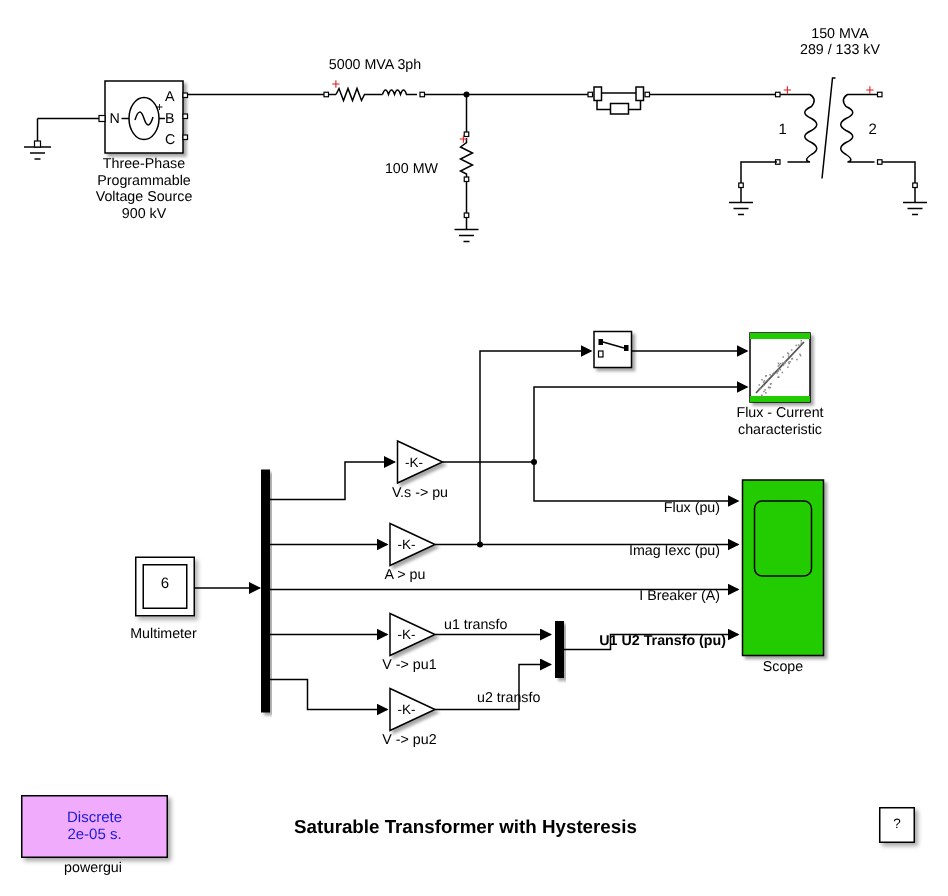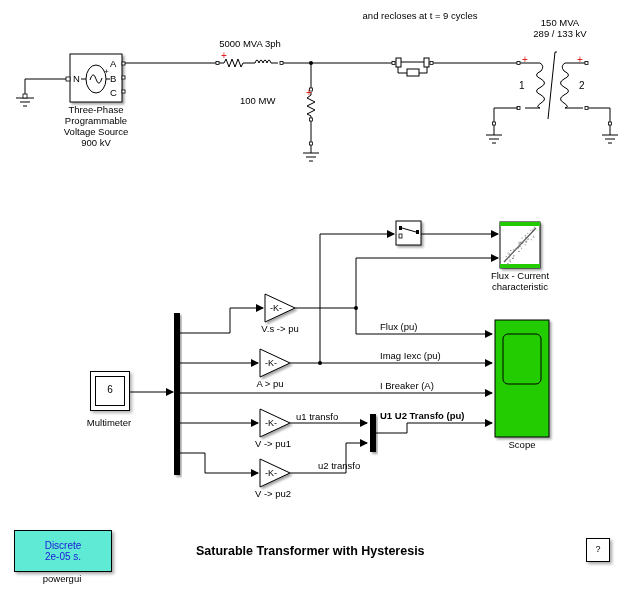--- a/index.html
+++ b/index.html
@@ -1,24 +1,24 @@
 <!DOCTYPE html>
 <html><head>
 <meta charset="utf-8">
 <style>
   html, body { margin:0; padding:0; background:#ffffff; }
   body { width:632px; height:597px; position:relative; overflow:hidden;
          font-family:"Liberation Sans", sans-serif; color:#000; }
   svg#diagram { position:absolute; left:0; top:0; }
   .lbl { position:absolute; font-size:9.5px; line-height:11px; text-align:center; white-space:nowrap; }
-  .lbl-r { text-align:left; }
+  .lbl-r { text-align:right;margin-top:12px; }
   .lbl-l { text-align:left; }
   .title { position:absolute; left:196px; top:544px; font-size:12.5px; font-weight:bold; white-space:nowrap; }
   .pgui { position:absolute; left:14px; top:530px; width:96px; height:40px; border:1px solid #000;
-          box-shadow:2px 2px 3px rgba(0,0,0,0.35); background:#5eead4; color:#1a1ad6;
+          box-shadow:2px 2px 3px rgba(0,0,0,0.35); background:#f0abfc; color:#1a1ad6;
           font-size:10px; line-height:11px; text-align:center; display:flex; flex-direction:column; justify-content:center; }
   .help { position:absolute; left:586px; top:538px; width:22px; height:22px; border:1px solid #000;
           box-shadow:2px 2px 3px rgba(0,0,0,0.35); background:#fff; font-size:9px; text-align:center; line-height:20px; }
   .mm { position:absolute; left:90px; top:371px; width:38px; height:38px; border:1px solid #000; background:#fff;
         box-shadow:2px 2px 3px rgba(0,0,0,0.3); }
   .mm-inner { position:absolute; left:4px; top:4px; width:28px; height:28px; border:1px solid #000;
               font-size:10px; line-height:26px; text-align:center; }
 </style>
 </head>
 <body>
@@ -250,21 +250,20 @@
 
 <div class="lbl" style="left:52px;top:104px;width:88px;">
   <div>Three-Phase</div>
   <div>Programmable</div>
   <div>Voltage Source</div>
   <div>900 kV</div>
 </div>
 <div class="lbl" style="left:210px;top:38px;width:80px;">5000 MVA 3ph</div>
 <div class="lbl lbl-r" style="left:240px;top:95px;width:52px;">100 MW</div>
 <div class="lbl" style="left:350px;top:10px;width:140px;">
-  <div>and recloses at  t = 9 cycles</div>
 </div>
 <div class="lbl" style="left:520px;top:17px;width:80px;">
   <div>150 MVA</div>
   <div>289 / 133 kV</div>
 </div>
 
 <div class="mm">
   <div class="mm-inner">6</div>
 </div>
 <div class="lbl" style="left:78px;top:417px;width:62px;">Multimeter</div>

